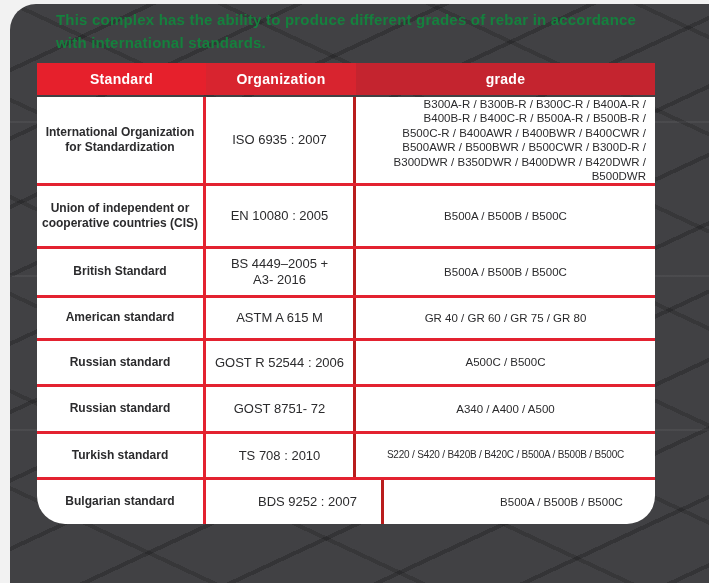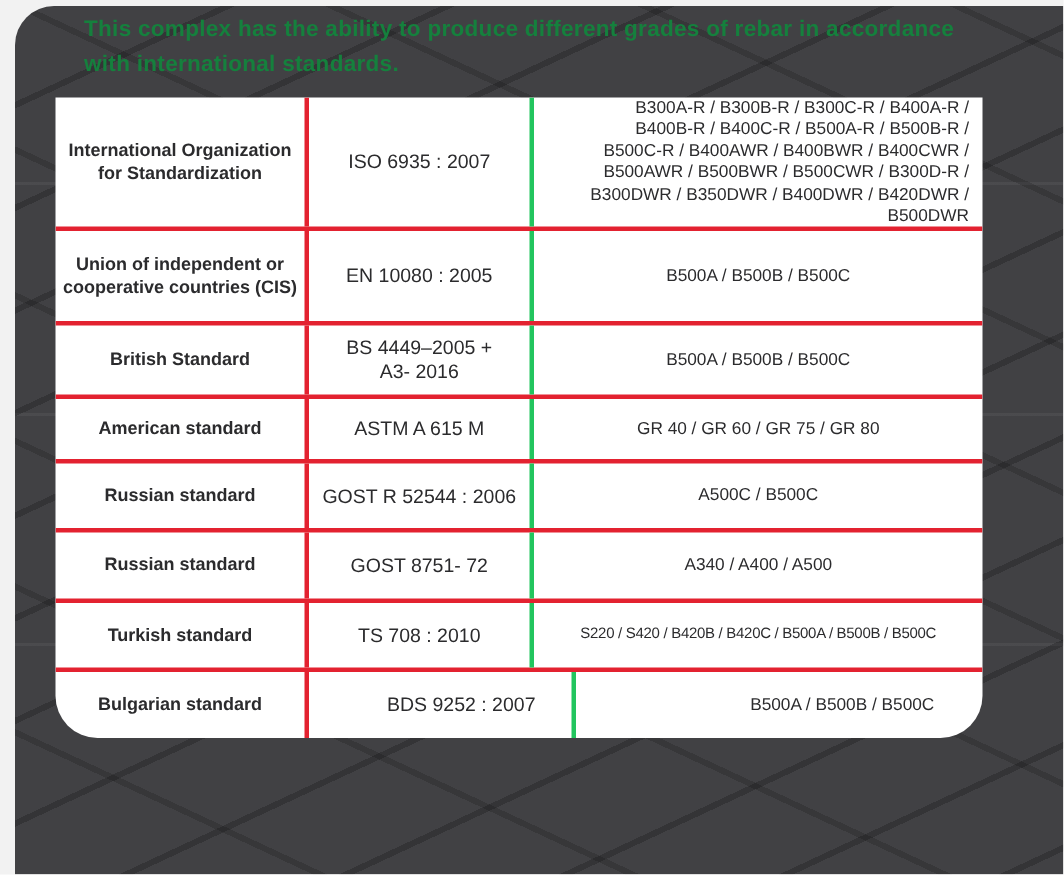--- a/index.html
+++ b/index.html
@@ -79,21 +79,21 @@
     overflow: hidden;
   }
   .c1 {
     border-right: 3px solid #e32230;
     font-weight: 700;
     font-size: 12px;
     line-height: 15.5px;
     padding: 0 4px;
   }
   .c2 {
-    border-right: 3px solid #22c55e;
+    border-right: 3px solid #b91c1c;
     font-size: 13px;
     line-height: 16px;
     padding: 0 4px;
     white-space: pre-line;
   }
   .c3 {
     font-size: 11.5px;
     line-height: 14.5px;
     padding: 16px 10px;
   }
@@ -102,20 +102,25 @@
 </style>
 </head>
 <body>
 
 <div class="panel"></div>
 
 <div class="title">This complex has the ability to produce different grades of rebar in accordance with international standards.</div>
 
 <div class="table">
 
+  <div class="thead">
+    <div class="th th-standard">Standard</div>
+    <div class="th th-organization">Organization</div>
+    <div class="th th-grade">grade</div>
+  </div>
 
   <div class="tbody">
 
     <div class="row row-1">
       <div class="cell c1">International Organization for Standardization</div>
       <div class="cell c2">ISO 6935 : 2007</div>
       <div class="cell c3">B300A-R / B300B-R / B300C-R / B400A-R / B400B-R / B400C-R / B500A-R / B500B-R / B500C-R / B400AWR / B400BWR / B400CWR / B500AWR / B500BWR / B500CWR / B300D-R / B300DWR / B350DWR / B400DWR / B420DWR / B500DWR</div>
     </div>
 
     <div class="row row-2">

